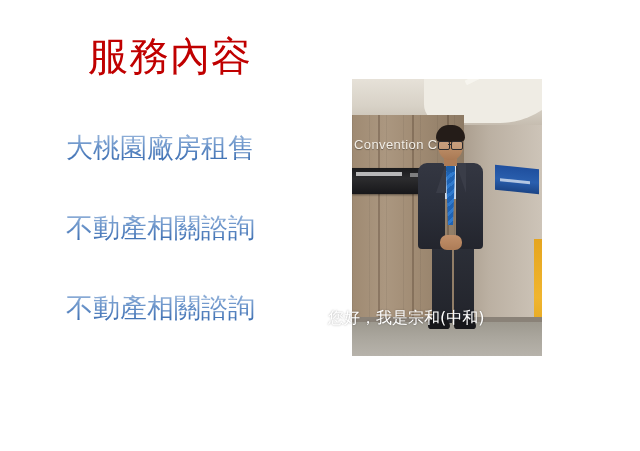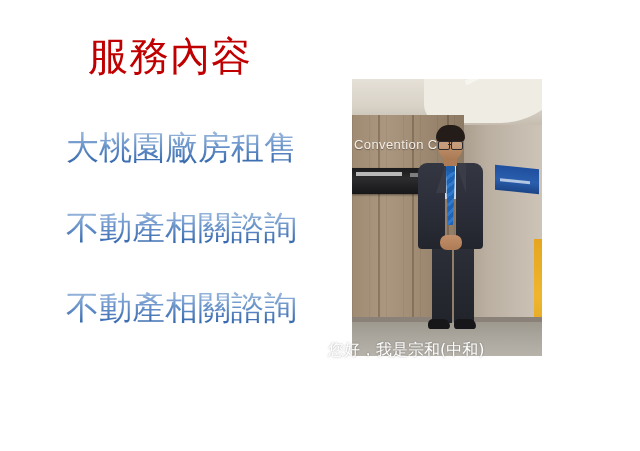--- a/index.html
+++ b/index.html
@@ -30,21 +30,21 @@
     font-weight: 400;
     color: #c00000;
     letter-spacing: 1px;
     white-space: nowrap;
   }
 
   .service-item {
     position: absolute;
     left: 66px;
     font-family: Liberation Serif, serif;
-    font-size: 33px;
+    font-size: 27px;
     line-height: 34px;
     font-weight: 400;
     letter-spacing: 0px;
     white-space: nowrap;
     color: #3a6fb5;
     background: linear-gradient(to bottom, #9db9dd 0%, #6d96cb 42%, #2f63ab 100%);
     -webkit-background-clip: text;
     background-clip: text;
     -webkit-text-fill-color: transparent;
   }
@@ -298,21 +298,20 @@
   #photo-caption {
     position: absolute;
     left: 328px;
     top: 308px;
     font-family: "DejaVu Sans", "Liberation Sans", sans-serif;
     font-size: 16px;
     line-height: 20px;
     color: #ffffff;
     white-space: nowrap;
     text-shadow: 0 0 2px rgba(0,0,0,.35);
-    margin-top: 32px;
   }
 </style>
 </head>
 <body>
 
 <div id="slide">
 
   <div id="slide-title">服務內容</div>
 
   <div class="service-item" id="service-item-0">大桃園廠房租售</div>

